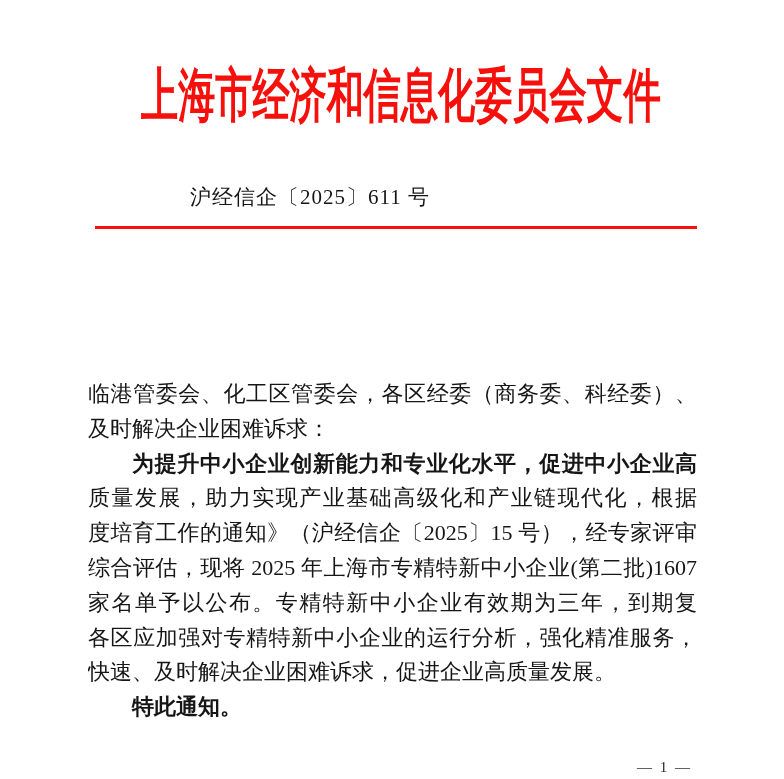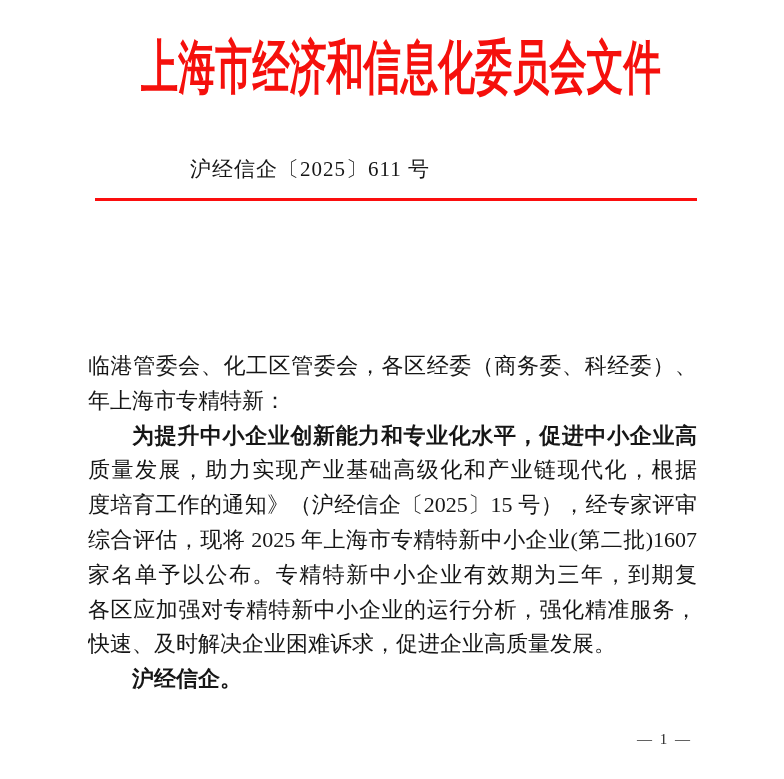--- a/index.html
+++ b/index.html
@@ -12,20 +12,21 @@
     height: 779px;
     position: relative;
     overflow: hidden;
     font-family: "Liberation Serif", "DejaVu Serif", serif;
     color: var(--ink, #161616);
   }
   .page {
     position: absolute;
     inset: 0;
     background: var(--page_bg, #ffffff);
+    margin-top: 28px;
   }
   .agency-title {
     position: absolute;
     top: 37px;
     left: 0;
     width: 784px;
     text-align: center;
     font-size: 58px;
     line-height: 62px;
     font-weight: bold;
@@ -101,26 +102,26 @@
 
   <div class="agency-title">上海市经济和信息化委员会文件</div>
 
   <div class="doc-number">沪经信企〔2025〕611 号</div>
 
   <div class="red-rule"></div>
 
 
   <div class="body-text">
     <div class="line j">临港管委会、化工区管委会，各区经委（商务委、科经委）、新</div>
-    <div class="line">年上海市专精特新：</div>
+    <div class="line">及时解决企业困难诉求：</div>
     <div class="line j ind">为提升中小企业创新能力和专业化水平，促进中小企业高</div>
     <div class="line j">质量发展，助力实现产业基础高级化和产业链现代化，根据《上</div>
     <div class="line j">度培育工作的通知》（沪经信企〔2025〕15 号），经专家评审和</div>
     <div class="line j">综合评估，现将 2025 年上海市专精特新中小企业(第二批)1607</div>
     <div class="line j">家名单予以公布。专精特新中小企业有效期为三年，到期复核。</div>
     <div class="line j">各区应加强对专精特新中小企业的运行分析，强化精准服务，</div>
     <div class="line">快速、及时解决企业困难诉求，促进企业高质量发展。</div>
-    <div class="line ind">沪经信企。</div>
+    <div class="line ind">特此通知。</div>
   </div>
 
   <div class="page-num">— 1 —</div>
 
 </div>
 
 </body></html>

